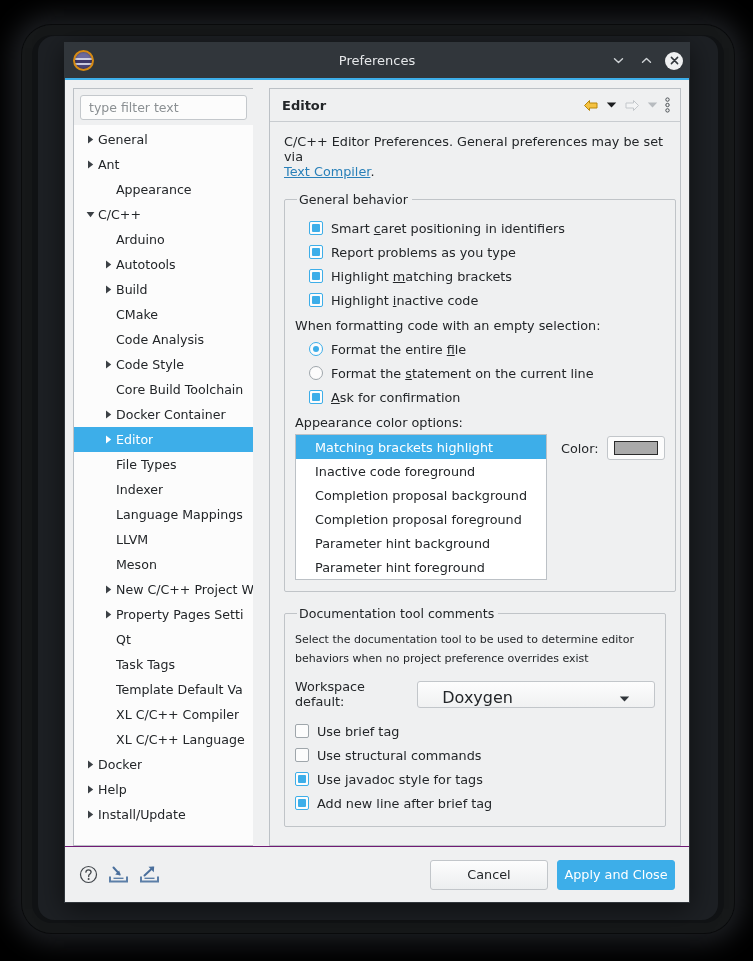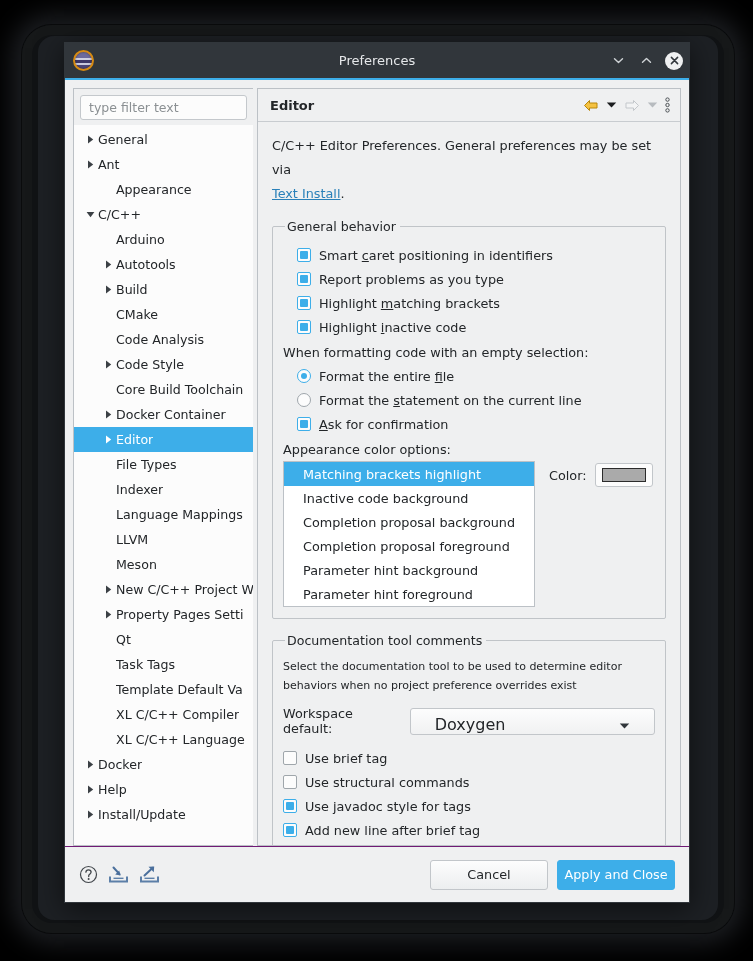--- a/index.html
+++ b/index.html
@@ -99,21 +99,21 @@
     width: 18px; height: 18px;
   }
 
   
   #dialog-body {
     flex: 1;
     display: flex;
     min-height: 0;
     background: #eff0f1;
     padding: 8px 8px 0 8px;
-    gap: 4px;
+    gap: 16px;
   }
 
   
   #sidebar {
     width: 180px;
     flex: none;
     display: flex;
     flex-direction: column;
     border: 1px solid #bcc1c6;
     border-right: none;
@@ -202,21 +202,21 @@
 
   #content-scroll {
     flex: 1;
     overflow: hidden;
     padding: 12px 14px 0 14px;
   }
 
   .intro {
     font-size: 12.8px;
     color: #232629;
-    line-height: 24px;
+    line-height: 15px;
     margin-bottom: 13px;
   }
   .intro a {
     color: #2980b9;
     text-decoration: underline;
   }
 
   
   fieldset.group {
     border: 1px solid #c0c4c8;
@@ -644,21 +644,21 @@
               </svg>
             </div>
           </div>
         </div>
 
         <div id="content-scroll">
 
           <div class="intro">
             <span>C/C++ Editor Preferences. General preferences may be set via</span>
             <br>
-            <a href="#">Text Install</a><span>.</span>
+            <a href="#">Text Compiler</a><span>.</span>
           </div>
 
           <fieldset class="group">
             <legend>General behavior</legend>
             <div id="gb-checks">
                 <div class="chk-row indent">
                   <span class="cbox checked"></span>
                   <span>Smart&nbsp;<u class="mn">c</u>aret&nbsp;positioning&nbsp;in&nbsp;identifiers</span>
                 </div>
                 <div class="chk-row indent">
@@ -690,21 +690,21 @@
             <div class="chk-row indent">
               <span class="cbox checked"></span>
               <span><u class="mn">A</u>sk for confirmation</span>
             </div>
 
             <div class="sub-label">Appearance color options:</div>
 
             <div id="color-area">
               <div id="color-list">
                   <div class="color-item selected">Matching brackets highlight</div>
-                  <div class="color-item">Inactive code background</div>
+                  <div class="color-item">Inactive code foreground</div>
                   <div class="color-item">Completion proposal background</div>
                   <div class="color-item">Completion proposal foreground</div>
                   <div class="color-item">Parameter hint background</div>
                   <div class="color-item">Parameter hint foreground</div>
                 </div>
               <div id="color-right">
                 <span id="color-label">Color:</span>
                 <div id="color-button">
                   <div id="color-swatch" style="background: rgb(170, 170, 170);"></div>
                 </div>

